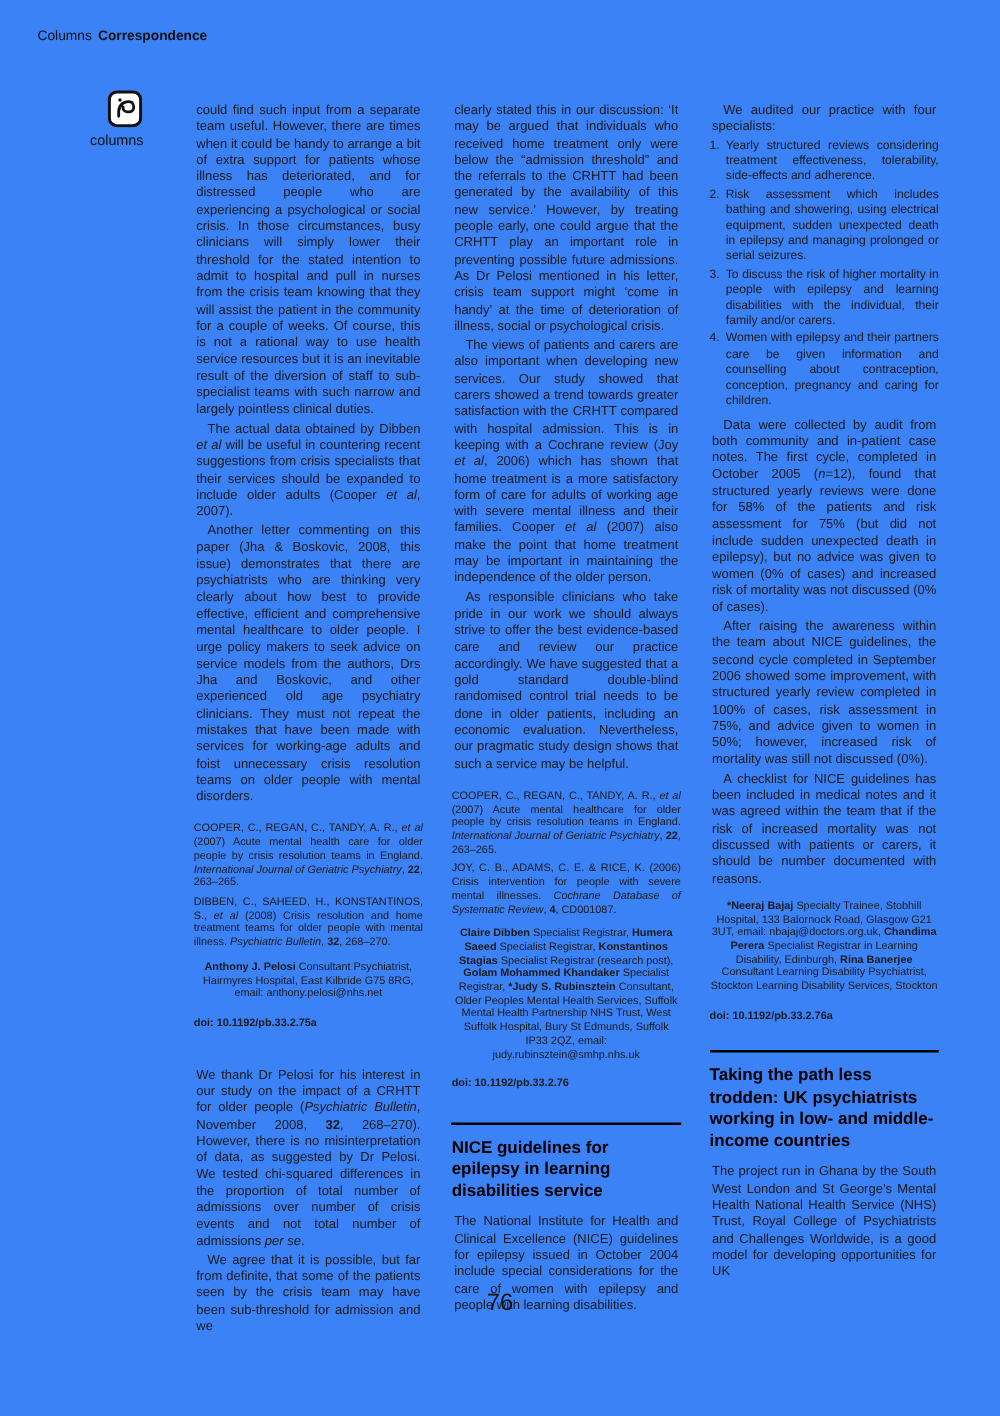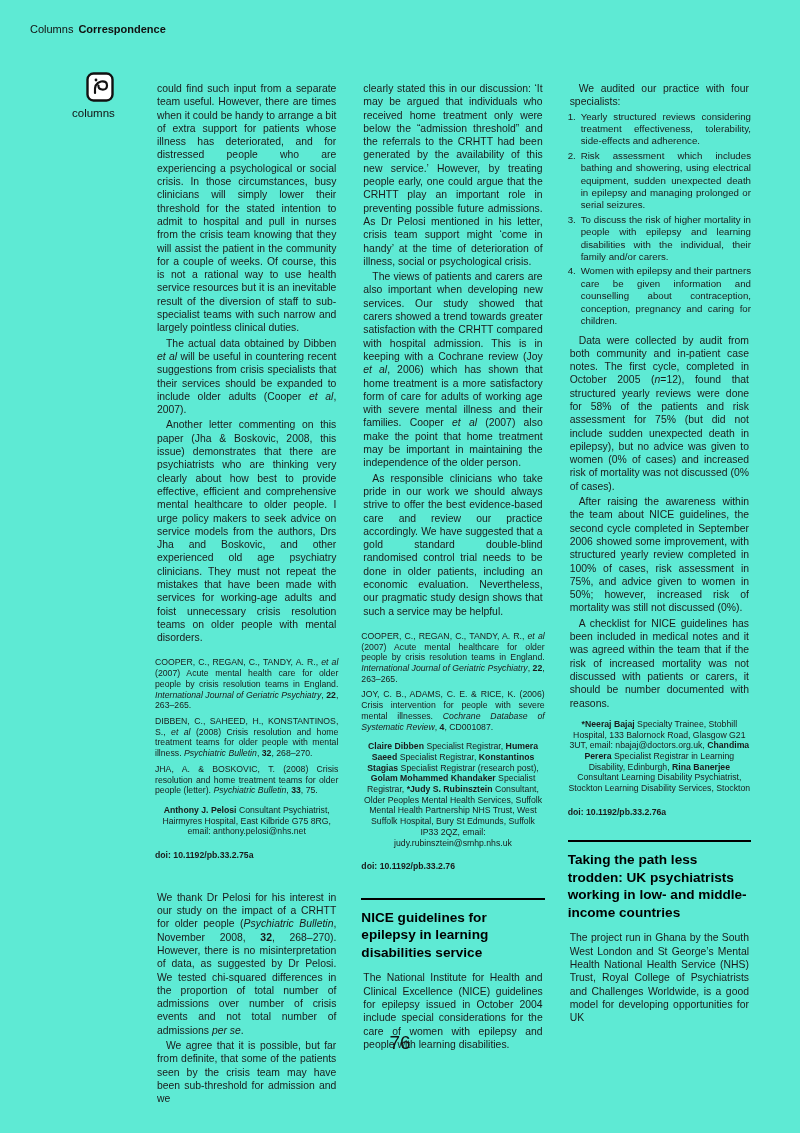--- a/index.html
+++ b/index.html
@@ -1,19 +1,19 @@
 <!DOCTYPE html>
 <html lang="en"><head>
 <meta charset="utf-8">
 <style>
   html,body{margin:0;padding:0;background:#e8e8e8;}
   .page{
     position:relative;
     width:800px;height:1133px;
-    background:#5eead4;
+    background:#3b82f6;
     font-family:"Liberation Sans", sans-serif;
     color:#1a1a1a;
     overflow:hidden;
     margin:0 auto;
   }
   .header{position:absolute;left:30px;top:23px;font-size:11px;color:#111;}
   .h-section{font-weight:400;}
   .h-title{font-weight:700;margin-left:5px;}
 
   .margin-block{position:absolute;left:72px;top:72px;width:50px;}
@@ -65,21 +65,20 @@
 
   <div class="cols">
 
     <div class="col">
       <p class="body-p"><span>could find such input from a separate team useful. However, there are times when it could be handy to arrange a bit of extra support for patients whose illness has deteriorated, and for distressed people who are experiencing a psychological or social crisis. In those circumstances, busy clinicians will simply lower their threshold for the stated intention to admit to hospital and pull in nurses from the crisis team knowing that they will assist the patient in the community for a couple of weeks. Of course, this is not a rational way to use health service resources but it is an inevitable result of the diversion of staff to sub-specialist teams with such narrow and largely pointless clinical duties.</span></p>
       <p class="body-p indent"><span>The actual data obtained by Dibben </span><span class="st-i">et al</span><span> will be useful in countering recent suggestions from crisis specialists that their services should be expanded to include older adults (Cooper </span><span class="st-i">et al</span><span>, 2007).</span></p>
       <p class="body-p indent"><span>Another letter commenting on this paper (Jha &amp; Boskovic, 2008, this issue) demonstrates that there are psychiatrists who are thinking very clearly about how best to provide effective, efficient and comprehensive mental healthcare to older people. I urge policy makers to seek advice on service models from the authors, Drs Jha and Boskovic, and other experienced old age psychiatry clinicians. They must not repeat the mistakes that have been made with services for working-age adults and foist unnecessary crisis resolution teams on older people with mental disorders.</span></p>
       <div class="refs">
         <p class="ref"><span>COOPER, C., REGAN, C., TANDY, A. R., </span><span class="st-i">et al</span><span> (2007) Acute mental health care for older people by crisis resolution teams in England. </span><span class="st-i">International Journal of Geriatric Psychiatry</span><span>, </span><span class="st-b">22</span><span>, 263–265.</span></p>
         <p class="ref"><span>DIBBEN, C., SAHEED, H., KONSTANTINOS, S., </span><span class="st-i">et al</span><span> (2008) Crisis resolution and home treatment teams for older people with mental illness. </span><span class="st-i">Psychiatric Bulletin</span><span>, </span><span class="st-b">32</span><span>, 268–270.</span></p>
-        <p class="ref"><span>JHA, A. &amp; BOSKOVIC, T. (2008) Crisis resolution and home treatment teams for older people (letter). </span><span class="st-i">Psychiatric Bulletin</span><span>, </span><span class="st-b">33</span><span>, 75.</span></p>
       </div>
       <p class="sig"><span class="st-b">Anthony J. Pelosi</span><span> Consultant Psychiatrist, Hairmyres Hospital, East Kilbride G75 8RG, email: anthony.pelosi@nhs.net</span></p>
       <p class="doi"><span class="st-b">doi: 10.1192/pb.33.2.75a</span></p>
       <p class="body-p reply"><span>We thank Dr Pelosi for his interest in our study on the impact of a CRHTT for older people (</span><span class="st-i">Psychiatric Bulletin</span><span>, November 2008, </span><span class="st-b">32</span><span>, 268–270). However, there is no misinterpretation of data, as suggested by Dr Pelosi. We tested chi-squared differences in the proportion of total number of admissions over number of crisis events and not total number of admissions </span><span class="st-i">per se</span><span>.</span></p>
       <p class="body-p indent"><span>We agree that it is possible, but far from definite, that some of the patients seen by the crisis team may have been sub-threshold for admission and we</span></p>
     </div>
 
     <div class="col">
       <p class="body-p"><span>clearly stated this in our discussion: ‘It may be argued that individuals who received home treatment only were below the “admission threshold” and the referrals to the CRHTT had been generated by the availability of this new service.’ However, by treating people early, one could argue that the CRHTT play an important role in preventing possible future admissions. As Dr Pelosi mentioned in his letter, crisis team support might ‘come in handy’ at the time of deterioration of illness, social or psychological crisis.</span></p>
       <p class="body-p indent"><span>The views of patients and carers are also important when developing new services. Our study showed that carers showed a trend towards greater satisfaction with the CRHTT compared with hospital admission. This is in keeping with a Cochrane review (Joy </span><span class="st-i">et al</span><span>, 2006) which has shown that home treatment is a more satisfactory form of care for adults of working age with severe mental illness and their families. Cooper </span><span class="st-i">et al</span><span> (2007) also make the point that home treatment may be important in maintaining the independence of the older person.</span></p>

